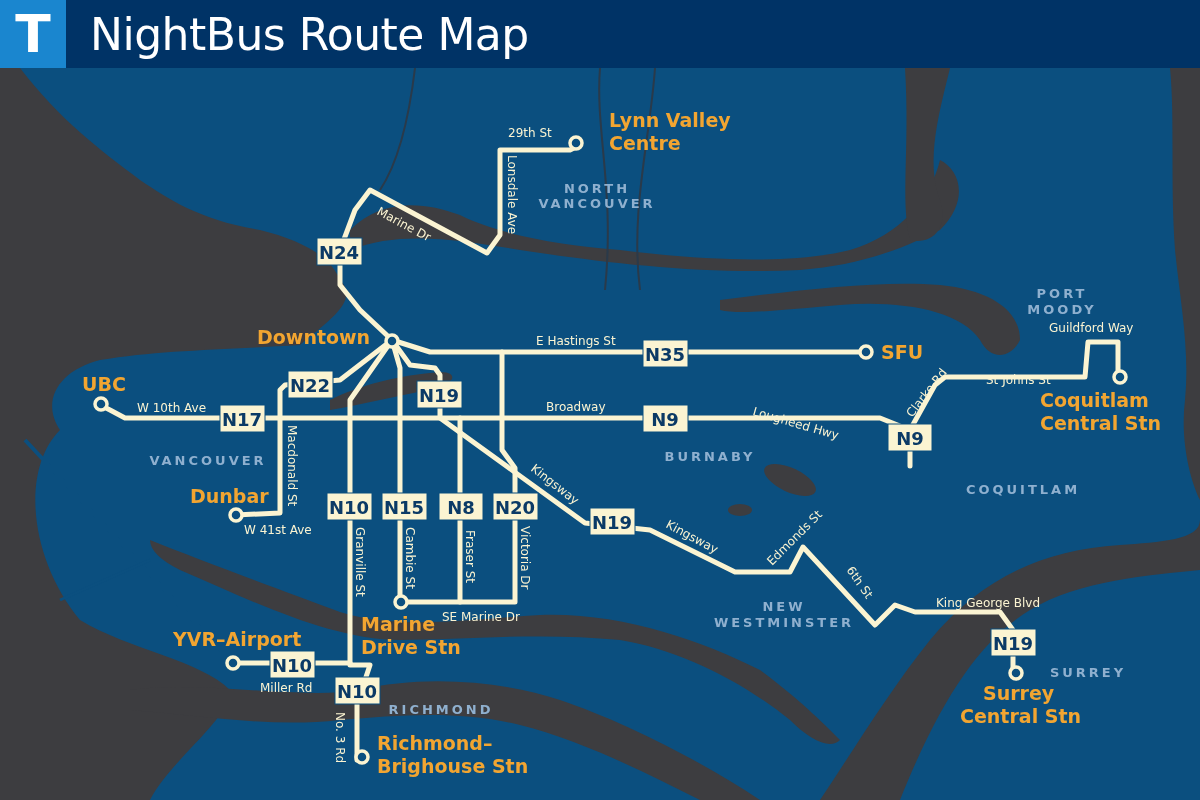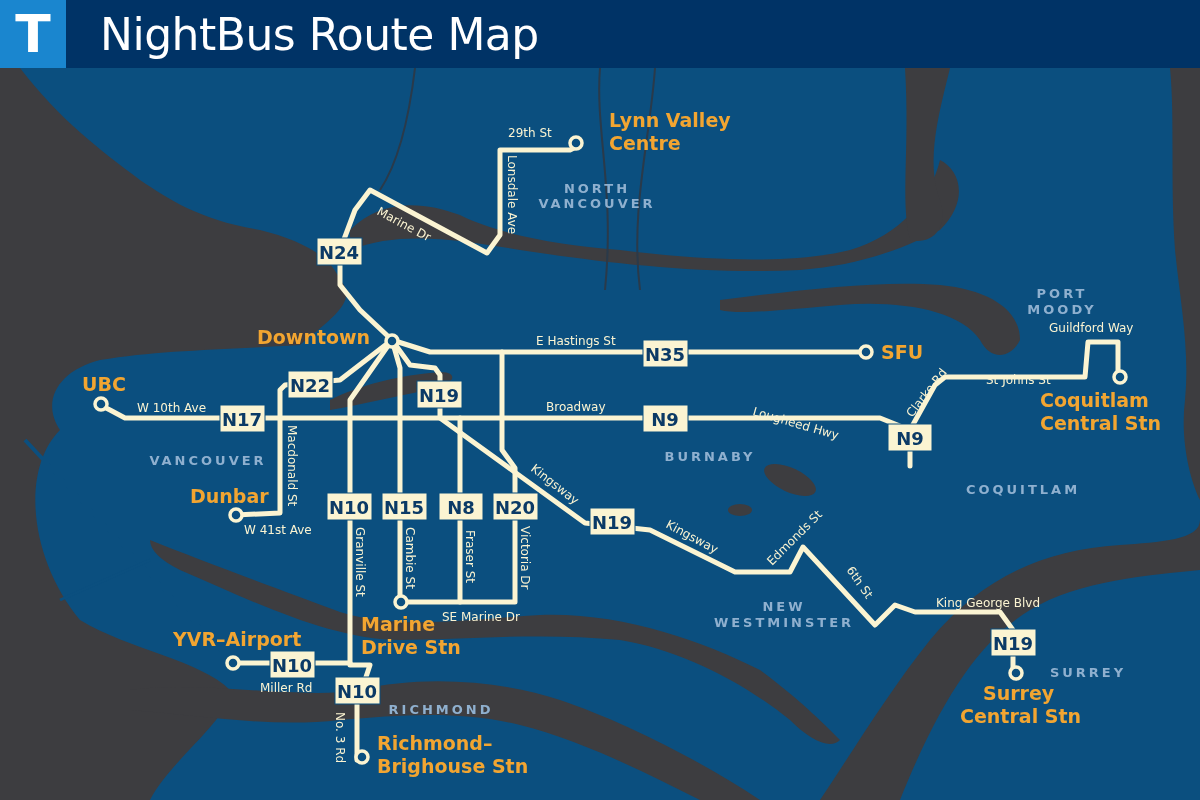--- a/index.html
+++ b/index.html
@@ -1,19 +1,19 @@
 <!DOCTYPE html>
 <html><head>
 <meta charset="utf-8">
 <style>
   html, body { margin:0; padding:0; }
   body { width:1200px; height:800px; overflow:hidden; background:#0b4f7f; font-family:"Liberation Sans", sans-serif; position:relative; }
   .header { position:absolute; left:0; top:0; width:1200px; height:68px; background:#003366; display:flex; align-items:center; z-index:5; }
   .logo { width:66px; height:68px; background:#1a86cf; display:flex; align-items:center; justify-content:center; color:#fff; font-weight:bold; font-size:52px; font-family:"DejaVu Sans", sans-serif; }
-  .title { color:#fff; font-size:44px; margin-left:34px; font-family:"DejaVu Sans", sans-serif; letter-spacing:-0.5px; }
+  .title { color:#fff; font-size:44px; margin-left:24px; font-family:"DejaVu Sans", sans-serif; letter-spacing:-0.5px; }
   svg { position:absolute; left:0; top:0; }
   .route { fill:none; stroke:#fbf4d2; stroke-width:5; stroke-linecap:round; stroke-linejoin:round; }
   .term { fill:#0b4f7f; stroke:#fbf4d2; stroke-width:3.5; }
   .badge-rect { fill:#fbf4d2; stroke:#0b4f7f; stroke-width:1; }
   .badge-text { fill:#0b3a66; font-family:"DejaVu Sans", sans-serif; font-size:18px; font-weight:bold; text-anchor:middle; dominant-baseline:central; }
   .street { fill:#fbf4d2; font-family:"DejaVu Sans", sans-serif; font-size:12px; }
   .dest { fill:#f2a531; font-family:"DejaVu Sans", sans-serif; font-size:19px; font-weight:bold; }
   .area { fill:#8fb0cf; font-family:"DejaVu Sans", sans-serif; font-size:13px; font-weight:bold; letter-spacing:3px; text-anchor:middle; }
   .land { fill:#3d3d40; }
 </style>

